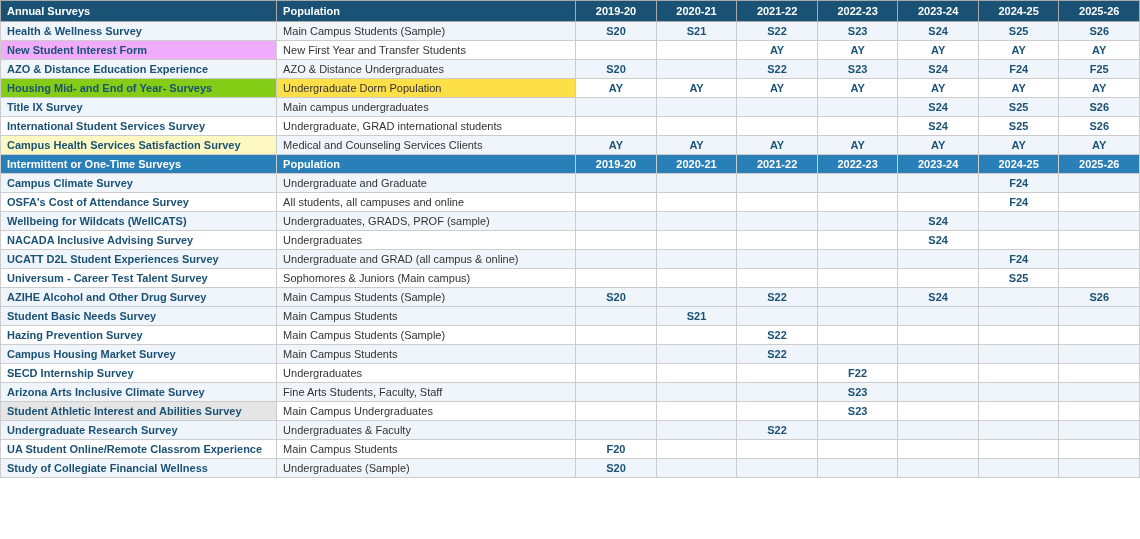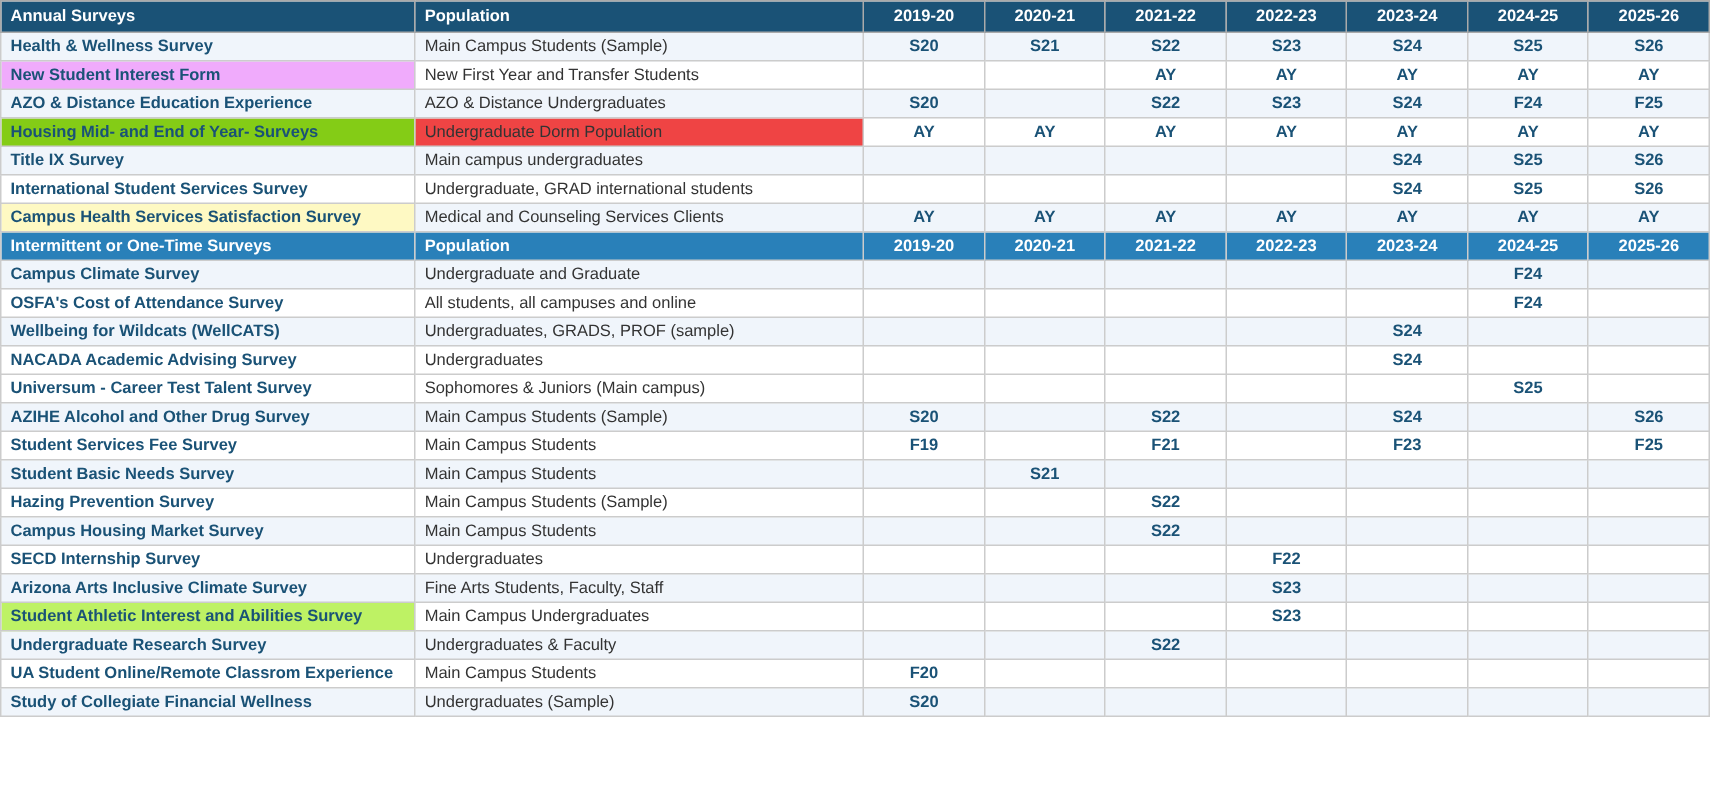--- a/index.html
+++ b/index.html
@@ -97,21 +97,21 @@
         <td class="col-year" style="font-weight: bold; color: rgb(26, 82, 118); background: rgb(240, 245, 251);">S20</td>
         <td class="col-year" style="background: rgb(240, 245, 251);"></td>
         <td class="col-year" style="font-weight: bold; color: rgb(26, 82, 118); background: rgb(240, 245, 251);">S22</td>
         <td class="col-year" style="font-weight: bold; color: rgb(26, 82, 118); background: rgb(240, 245, 251);">S23</td>
         <td class="col-year" style="font-weight: bold; color: rgb(26, 82, 118); background: rgb(240, 245, 251);">S24</td>
         <td class="col-year" style="font-weight: bold; color: rgb(26, 82, 118); background: rgb(240, 245, 251);">F24</td>
         <td class="col-year" style="font-weight: bold; color: rgb(26, 82, 118); background: rgb(240, 245, 251);">F25</td>
       </tr>
       <tr>
         <td class="survey-name" style="background: #84cc16;">Housing Mid- and End of Year- Surveys</td>
-        <td class="population" style="background: #ef4444;">Undergraduate Dorm Population</td>
+        <td class="population" style="background: #fde047;">Undergraduate Dorm Population</td>
         <td class="col-year" style="font-weight: bold; color: rgb(26, 82, 118); background: rgb(255, 255, 255);">AY</td>
         <td class="col-year" style="font-weight: bold; color: rgb(26, 82, 118); background: rgb(255, 255, 255);">AY</td>
         <td class="col-year" style="font-weight: bold; color: rgb(26, 82, 118); background: rgb(255, 255, 255);">AY</td>
         <td class="col-year" style="font-weight: bold; color: rgb(26, 82, 118); background: rgb(255, 255, 255);">AY</td>
         <td class="col-year" style="font-weight: bold; color: rgb(26, 82, 118); background: rgb(255, 255, 255);">AY</td>
         <td class="col-year" style="font-weight: bold; color: rgb(26, 82, 118); background: rgb(255, 255, 255);">AY</td>
         <td class="col-year" style="font-weight: bold; color: rgb(26, 82, 118); background: rgb(255, 255, 255);">AY</td>
       </tr>
       <tr>
         <td class="survey-name" style="background: rgb(240, 245, 251);">Title IX Survey</td>
@@ -184,29 +184,40 @@
         <td class="population" style="background: rgb(240, 245, 251);">Undergraduates, GRADS, PROF (sample)</td>
         <td class="col-year" style="background: rgb(240, 245, 251);"></td>
         <td class="col-year" style="background: rgb(240, 245, 251);"></td>
         <td class="col-year" style="background: rgb(240, 245, 251);"></td>
         <td class="col-year" style="background: rgb(240, 245, 251);"></td>
         <td class="col-year" style="font-weight: bold; color: rgb(26, 82, 118); background: rgb(240, 245, 251);">S24</td>
         <td class="col-year" style="background: rgb(240, 245, 251);"></td>
         <td class="col-year" style="background: rgb(240, 245, 251);"></td>
       </tr>
       <tr>
-        <td class="survey-name" style="background: rgb(255, 255, 255);">NACADA Academic Advising Survey</td>
+        <td class="survey-name" style="background: rgb(255, 255, 255);">NACADA Inclusive Advising Survey</td>
         <td class="population" style="background: rgb(255, 255, 255);">Undergraduates</td>
         <td class="col-year" style="background: rgb(255, 255, 255);"></td>
         <td class="col-year" style="background: rgb(255, 255, 255);"></td>
         <td class="col-year" style="background: rgb(255, 255, 255);"></td>
         <td class="col-year" style="background: rgb(255, 255, 255);"></td>
         <td class="col-year" style="font-weight: bold; color: rgb(26, 82, 118); background: rgb(255, 255, 255);">S24</td>
         <td class="col-year" style="background: rgb(255, 255, 255);"></td>
         <td class="col-year" style="background: rgb(255, 255, 255);"></td>
+      </tr>
+      <tr>
+        <td class="survey-name" style="background: rgb(240, 245, 251);">UCATT D2L Student Experiences Survey</td>
+        <td class="population" style="background: rgb(240, 245, 251);">Undergraduate and GRAD (all campus &amp; online)</td>
+        <td class="col-year" style="background: rgb(240, 245, 251);"></td>
+        <td class="col-year" style="background: rgb(240, 245, 251);"></td>
+        <td class="col-year" style="background: rgb(240, 245, 251);"></td>
+        <td class="col-year" style="background: rgb(240, 245, 251);"></td>
+        <td class="col-year" style="background: rgb(240, 245, 251);"></td>
+        <td class="col-year" style="font-weight: bold; color: rgb(26, 82, 118); background: rgb(240, 245, 251);">F24</td>
+        <td class="col-year" style="background: rgb(240, 245, 251);"></td>
       </tr>
       <tr>
         <td class="survey-name" style="background: rgb(255, 255, 255);">Universum - Career Test Talent Survey</td>
         <td class="population" style="background: rgb(255, 255, 255);">Sophomores &amp; Juniors (Main campus)</td>
         <td class="col-year" style="background: rgb(255, 255, 255);"></td>
         <td class="col-year" style="background: rgb(255, 255, 255);"></td>
         <td class="col-year" style="background: rgb(255, 255, 255);"></td>
         <td class="col-year" style="background: rgb(255, 255, 255);"></td>
         <td class="col-year" style="background: rgb(255, 255, 255);"></td>
         <td class="col-year" style="font-weight: bold; color: rgb(26, 82, 118); background: rgb(255, 255, 255);">S25</td>
@@ -217,31 +228,20 @@
         <td class="population" style="background: rgb(240, 245, 251);">Main Campus Students (Sample)</td>
         <td class="col-year" style="font-weight: bold; color: rgb(26, 82, 118); background: rgb(240, 245, 251);">S20</td>
         <td class="col-year" style="background: rgb(240, 245, 251);"></td>
         <td class="col-year" style="font-weight: bold; color: rgb(26, 82, 118); background: rgb(240, 245, 251);">S22</td>
         <td class="col-year" style="background: rgb(240, 245, 251);"></td>
         <td class="col-year" style="font-weight: bold; color: rgb(26, 82, 118); background: rgb(240, 245, 251);">S24</td>
         <td class="col-year" style="background: rgb(240, 245, 251);"></td>
         <td class="col-year" style="font-weight: bold; color: rgb(26, 82, 118); background: rgb(240, 245, 251);">S26</td>
       </tr>
       <tr>
-        <td class="survey-name" style="background: rgb(255, 255, 255);">Student Services Fee Survey</td>
-        <td class="population" style="background: rgb(255, 255, 255);">Main Campus Students</td>
-        <td class="col-year" style="font-weight: bold; color: rgb(26, 82, 118); background: rgb(255, 255, 255);">F19</td>
-        <td class="col-year" style="background: rgb(255, 255, 255);"></td>
-        <td class="col-year" style="font-weight: bold; color: rgb(26, 82, 118); background: rgb(255, 255, 255);">F21</td>
-        <td class="col-year" style="background: rgb(255, 255, 255);"></td>
-        <td class="col-year" style="font-weight: bold; color: rgb(26, 82, 118); background: rgb(255, 255, 255);">F23</td>
-        <td class="col-year" style="background: rgb(255, 255, 255);"></td>
-        <td class="col-year" style="font-weight: bold; color: rgb(26, 82, 118); background: rgb(255, 255, 255);">F25</td>
-      </tr>
-      <tr>
         <td class="survey-name" style="background: rgb(240, 245, 251);">Student Basic Needs Survey</td>
         <td class="population" style="background: rgb(240, 245, 251);">Main Campus Students</td>
         <td class="col-year" style="background: rgb(240, 245, 251);"></td>
         <td class="col-year" style="font-weight: bold; color: rgb(26, 82, 118); background: rgb(240, 245, 251);">S21</td>
         <td class="col-year" style="background: rgb(240, 245, 251);"></td>
         <td class="col-year" style="background: rgb(240, 245, 251);"></td>
         <td class="col-year" style="background: rgb(240, 245, 251);"></td>
         <td class="col-year" style="background: rgb(240, 245, 251);"></td>
         <td class="col-year" style="background: rgb(240, 245, 251);"></td>
       </tr>
@@ -283,21 +283,21 @@
         <td class="population" style="background: rgb(240, 245, 251);">Fine Arts Students, Faculty, Staff</td>
         <td class="col-year" style="background: rgb(240, 245, 251);"></td>
         <td class="col-year" style="background: rgb(240, 245, 251);"></td>
         <td class="col-year" style="background: rgb(240, 245, 251);"></td>
         <td class="col-year" style="font-weight: bold; color: rgb(26, 82, 118); background: rgb(240, 245, 251);">S23</td>
         <td class="col-year" style="background: rgb(240, 245, 251);"></td>
         <td class="col-year" style="background: rgb(240, 245, 251);"></td>
         <td class="col-year" style="background: rgb(240, 245, 251);"></td>
       </tr>
       <tr>
-        <td class="survey-name" style="background: #bef264;">Student Athletic Interest and Abilities Survey</td>
+        <td class="survey-name" style="background: #e5e5e5;">Student Athletic Interest and Abilities Survey</td>
         <td class="population" style="background: rgb(255, 255, 255);">Main Campus Undergraduates</td>
         <td class="col-year" style="background: rgb(255, 255, 255);"></td>
         <td class="col-year" style="background: rgb(255, 255, 255);"></td>
         <td class="col-year" style="background: rgb(255, 255, 255);"></td>
         <td class="col-year" style="font-weight: bold; color: rgb(26, 82, 118); background: rgb(255, 255, 255);">S23</td>
         <td class="col-year" style="background: rgb(255, 255, 255);"></td>
         <td class="col-year" style="background: rgb(255, 255, 255);"></td>
         <td class="col-year" style="background: rgb(255, 255, 255);"></td>
       </tr>
       <tr>

